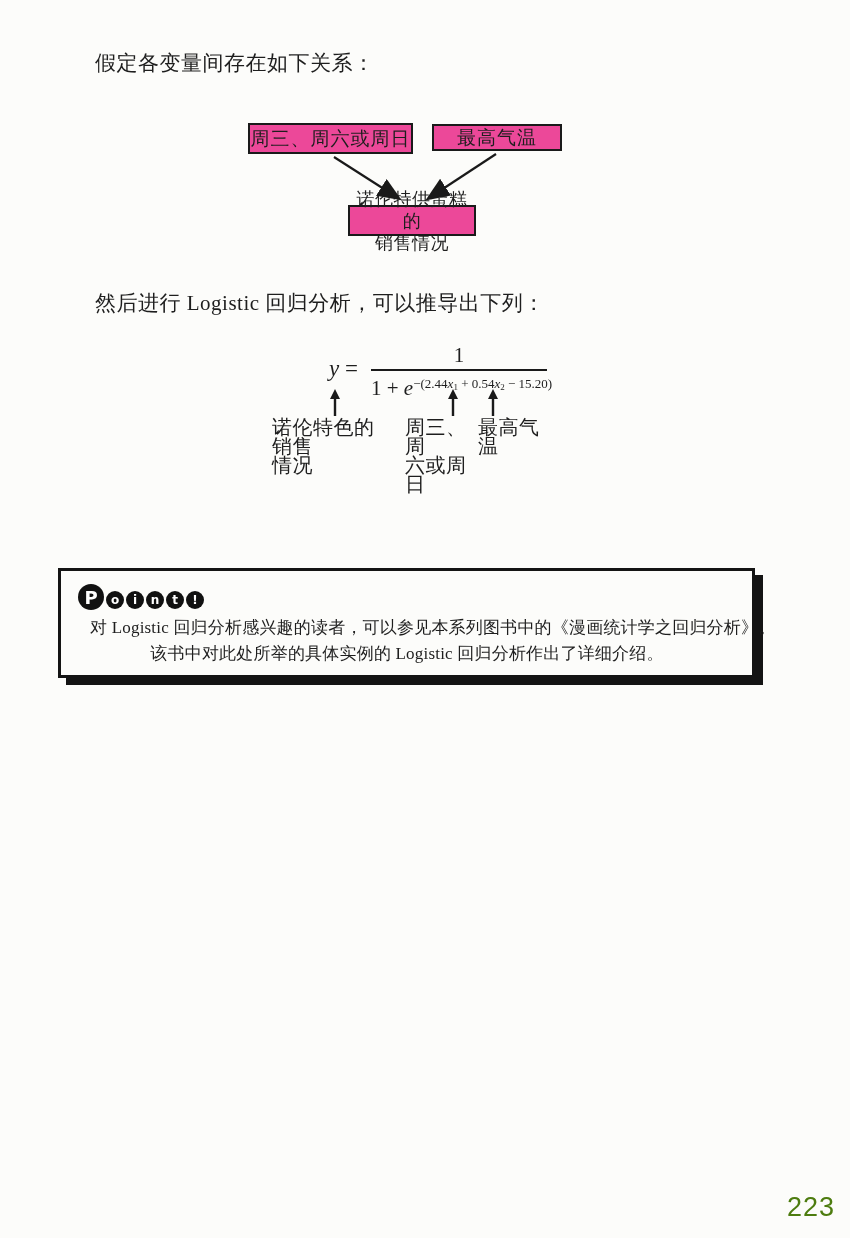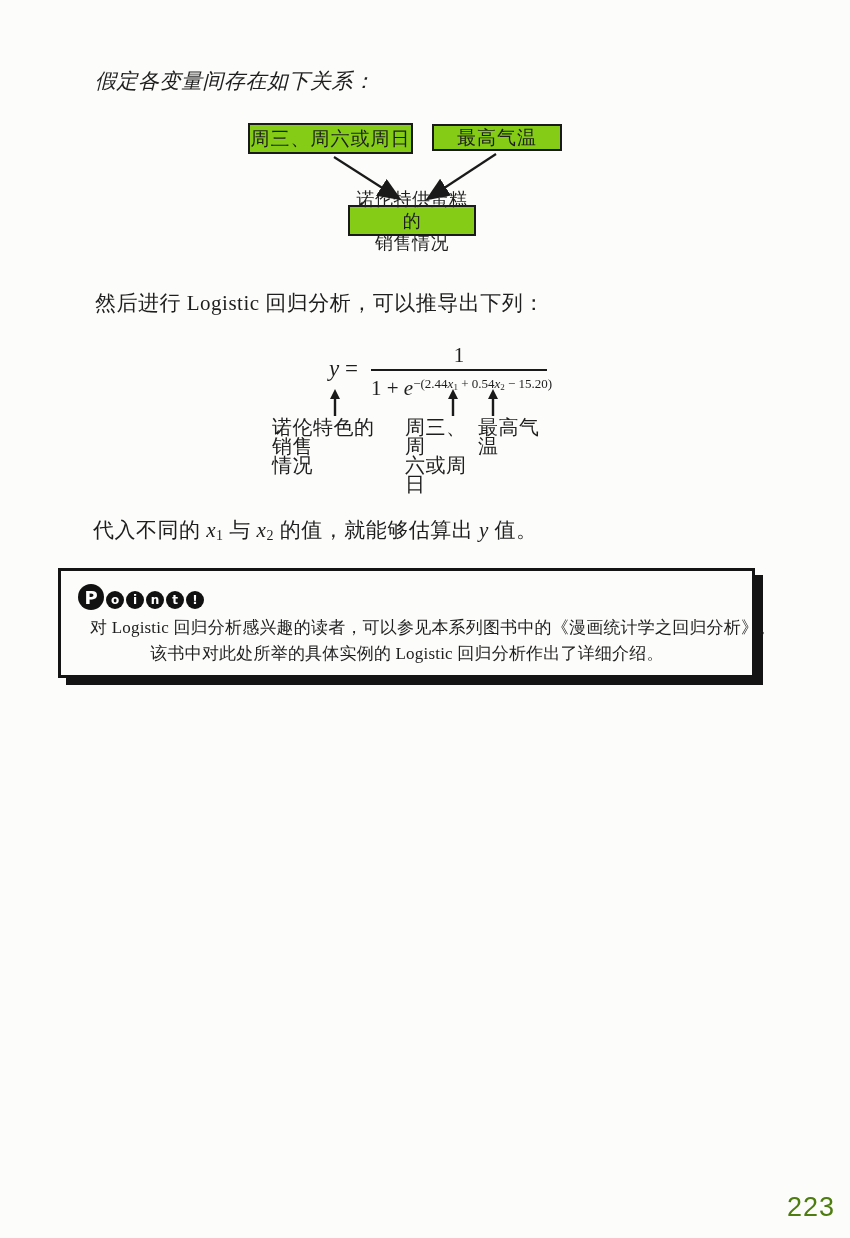--- a/index.html
+++ b/index.html
@@ -16,21 +16,21 @@
     position: absolute;
     font-size: 21px;
     line-height: 30px;
     letter-spacing: 0.5px;
     white-space: nowrap;
   }
   
   .dbox {
     position: absolute;
     border: 2px solid #1a1a1a;
-    background: #84cc16;
+    background: #ec4899;
     display: flex;
     align-items: center;
     justify-content: center;
     text-align: center;
     box-sizing: border-box;
     font-size: 19px;
     letter-spacing: 1px;
   }
   .dbox.bottom { flex-direction: column; font-size: 18px; line-height: 22px; letter-spacing: 0.5px; }
   .diagram-svg { position: absolute; left: 0; top: 0; pointer-events: none; }
@@ -125,21 +125,21 @@
     font-size: 27px;
     letter-spacing: 1px;
     color: #4d7c0f;
   }
 </style>
 </head>
 <body>
 
 <div class="page">
 
-  <div class="para" style="left:95px; top:66px;font-style:italic;">假定各变量间存在如下关系：</div>
+  <div class="para" style="left:95px; top:48px;">假定各变量间存在如下关系：</div>
 
   <div class="dbox" style="left:248px; top:123px; width:165px; height:31px;">
     <span>周三、周六或周日</span>
   </div>
   <div class="dbox" style="left:432px; top:124px; width:130px; height:27px;">
     <span>最高气温</span>
   </div>
   <div class="dbox bottom" style="left:348px; top:205px; width:128px; height:31px;">
     <span>诺伦特供蛋糕的</span>
     <span>销售情况</span>
@@ -180,21 +180,20 @@
     <div>情况</div>
   </div>
   <div class="flabel" style="left:405px; top:418px; width:66px;">
     <div>周三、周</div>
     <div>六或周日</div>
   </div>
   <div class="flabel" style="left:478px; top:418px; width:78px;">
     <div>最高气温</div>
   </div>
 
-  <div class="para" style="left:93px; top:515px;"><span>代入不同的 </span><span class="var">x</span><span class="sub-m">1</span><span> 与 </span><span class="var">x</span><span class="sub-m">2</span><span> 的值，就能够估算出 </span><span class="var">y</span><span> 值。</span></div>
 
   <div class="point-box">
     <div class="point-logo">
       <span class="pl first">P</span>
       <span class="pl">o</span>
       <span class="pl">i</span>
       <span class="pl">n</span>
       <span class="pl">t</span>
       <span class="pl">!</span>
     </div>

